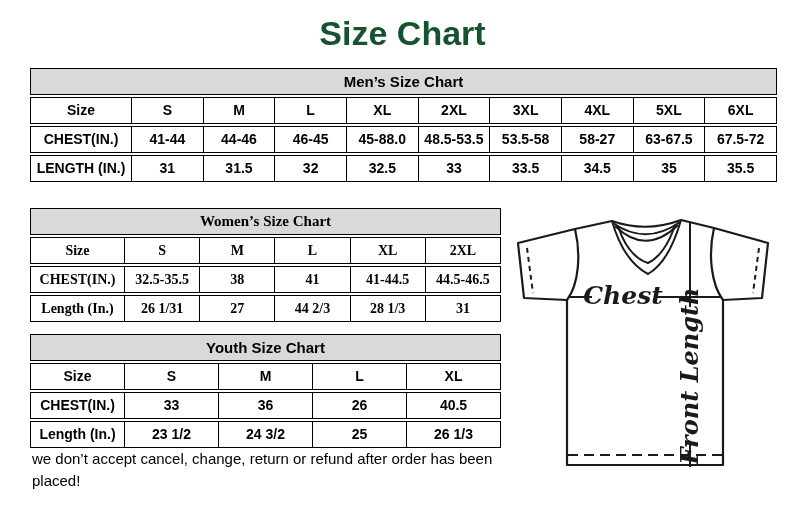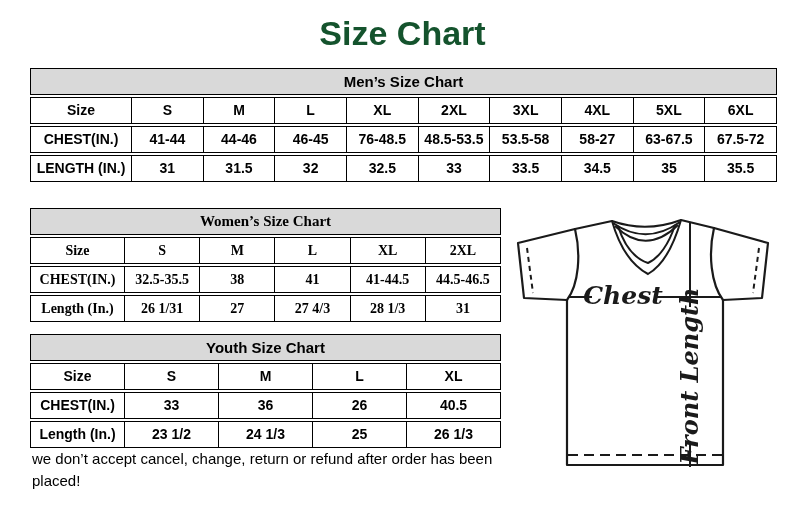--- a/index.html
+++ b/index.html
@@ -76,21 +76,21 @@
       <td>3XL</td>
       <td>4XL</td>
       <td>5XL</td>
       <td>6XL</td>
     </tr>
     <tr>
       <td>CHEST(IN.)</td>
       <td>41-44</td>
       <td>44-46</td>
       <td>46-45</td>
-      <td>76-48.5</td>
+      <td>45-88.0</td>
       <td>48.5-53.5</td>
       <td>53.5-58</td>
       <td>58-27</td>
       <td>63-67.5</td>
       <td>67.5-72</td>
     </tr>
     <tr>
       <td>LENGTH (IN.)</td>
       <td>31</td>
       <td>31.5</td>
@@ -133,21 +133,21 @@
       <td>32.5-35.5</td>
       <td>38</td>
       <td>41</td>
       <td>41-44.5</td>
       <td>44.5-46.5</td>
     </tr>
     <tr>
       <td>Length (In.)</td>
       <td>26 1/31</td>
       <td>27</td>
-      <td>27 4/3</td>
+      <td>44 2/3</td>
       <td>28 1/3</td>
       <td>31</td>
     </tr>
     </tbody>
   </table>
 </div>
 
 <div class="size-table" id="youth-table">
   <table>
     <colgroup>
@@ -171,21 +171,21 @@
     <tr>
       <td>CHEST(IN.)</td>
       <td>33</td>
       <td>36</td>
       <td>26</td>
       <td>40.5</td>
     </tr>
     <tr>
       <td>Length (In.)</td>
       <td>23 1/2</td>
-      <td>24 1/3</td>
+      <td>24 3/2</td>
       <td>25</td>
       <td>26 1/3</td>
     </tr>
     </tbody>
   </table>
 </div>
 
 <div class="disclaimer">
   <div>we don’t accept cancel, change, return or refund after order has been placed!</div>
 </div>

